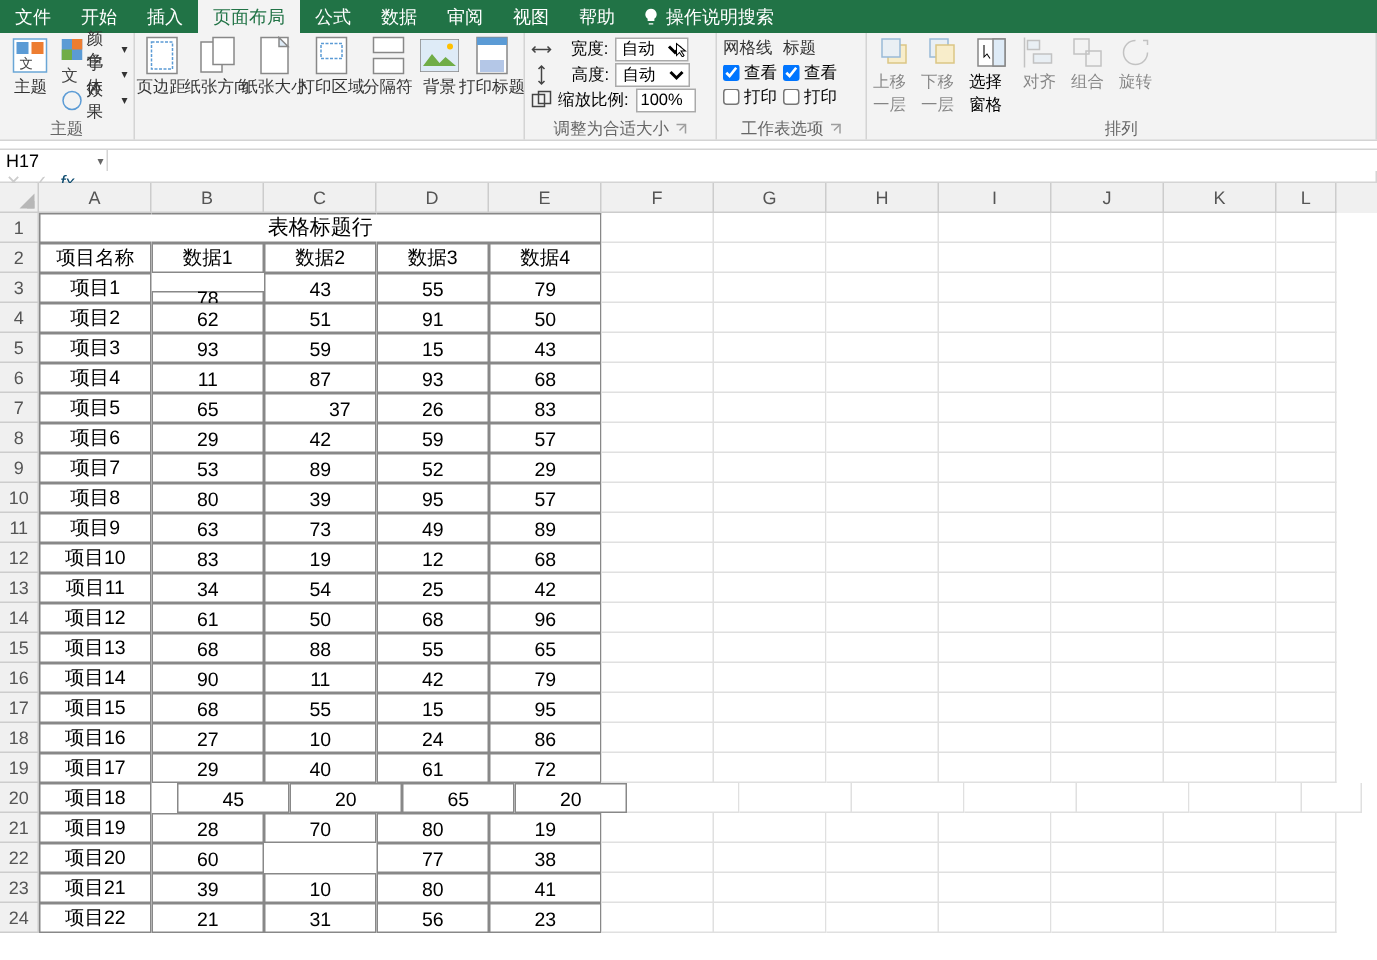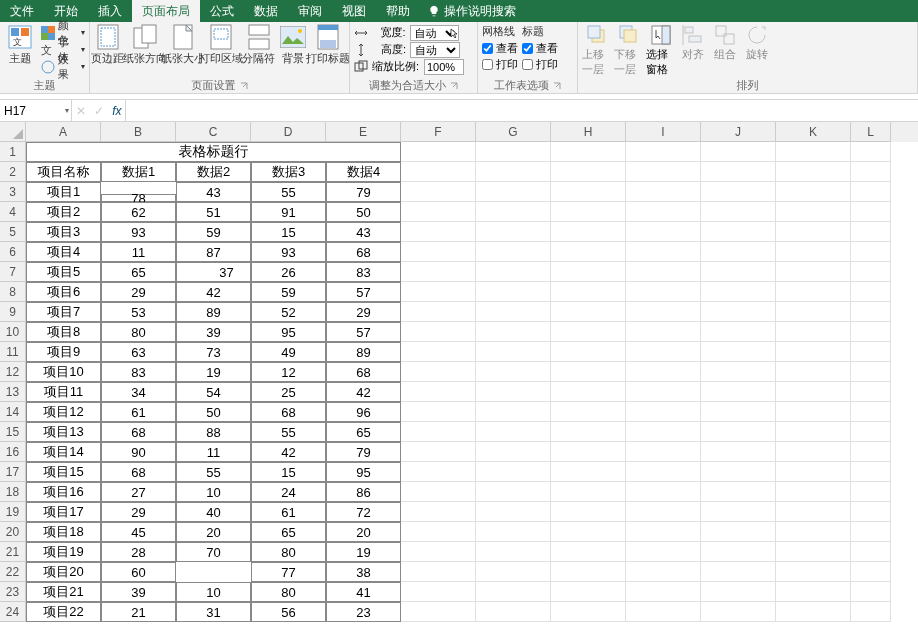--- a/index.html
+++ b/index.html
@@ -30,21 +30,21 @@
 .scale-group .spin { width:40px; display:inline-flex; align-items:center; padding:0 2px;}
 .check-col { display:flex; flex-direction:column; gap:1px; font-size:11px;}
 .check-col .hdr { color:#333; margin-bottom:1px;}
 .check-col label { display:flex; align-items:center; gap:3px;}
 .check-col input { width:11px; height:11px;}
 .arr-btn { width:30px; display:flex; flex-direction:column; align-items:center; font-size:11px; gap:1px; cursor:pointer;}
 .arr-btn .ic { width:22px; height:22px;}
 .dis { opacity:.45;}
 
 
-.formula-bar { height: 22px; border-bottom:1px solid #d4d4d4; display:flex; align-items:stretch;}
+.formula-bar { height: 22px; border-bottom:1px solid #d4d4d4; display:flex; align-items:stretch;flex-direction:column;}
 .name-box { width:72px; border-right:1px solid #d4d4d4; display:flex; align-items:center; padding:0 4px; font-size:12px; position:relative;}
 .name-box .dd { position:absolute; right:2px; font-size:8px; color:#666;}
 .fx-ctrls { display:flex; align-items:center; border-right:1px solid #d4d4d4; padding:0 4px; gap:8px; color:#bbb;}
 .fx-ctrls .fx { font-style:italic; color:#0c4a6e;}
 .fx-input { flex:1; padding:0 4px; display:flex; align-items:center;}
 
 
 .grid-wrap { position:relative; }
 .col-headers { display:flex; height:20px; background:#f0f0f0; }
 .corner { width:26px; border-right:1px solid #ccc; border-bottom:1px solid #ccc; background:#f0f0f0; position:relative;}
@@ -195,27 +195,20 @@
           <div class="ic">
             <svg width="24" height="26">
               <rect x="2" y="1" width="20" height="24" fill="#fff" stroke="#888"></rect>
               <rect x="2" y="1" width="20" height="5" fill="#5b9bd5"></rect>
               <rect x="4" y="16" width="16" height="8" fill="#b4c7e7"></rect>
             </svg>
           </div>
           <span>打印标题</span>
         </div>
     </div>
-    <div class="group-label">
-        <span>页面设置</span>
-        <svg class="arrow-sm" viewBox="0 0 8 8">
-          <path d="M1 1h6v6" fill="none" stroke="#666"></path>
-          <path d="M7 1L3 5" stroke="#666"></path>
-        </svg>
-      </div>
   </div>
 
   <div class="ribbon-group scale-group" style="width:128px">
     <div>
       <div class="srow">
           <svg width="14" height="14">
             <path d="M1 7h12M3 5l-2 2 2 2M11 5l2 2-2 2" stroke="#444" fill="none"></path>
           </svg>
           <span class="lbl">宽度:</span>
           <select><option>自动</option></select>
@@ -660,21 +653,21 @@
         <div class="cell cG"></div>
         <div class="cell cH"></div>
         <div class="cell cI"></div>
         <div class="cell cJ"></div>
         <div class="cell cK"></div>
         <div class="cell cL"></div>
       </div>
       <div class="grid-row">
         <div class="row-h">20</div>
         <div class="cell cA" style="border: 1px solid rgb(136, 136, 136); justify-content: center;">项目18</div>
-        <div class="cell cB" style="border: 1px solid rgb(136, 136, 136);">45</div>
+        <div class="cell cB" style="border: 1px solid rgb(136, 136, 136); margin-left: 17px;">45</div>
         <div class="cell cC" style="border: 1px solid rgb(136, 136, 136);">20</div>
         <div class="cell cD" style="border: 1px solid rgb(136, 136, 136);">65</div>
         <div class="cell cE" style="border: 1px solid rgb(136, 136, 136);">20</div>
         <div class="cell cF"></div>
         <div class="cell cG"></div>
         <div class="cell cH"></div>
         <div class="cell cI"></div>
         <div class="cell cJ"></div>
         <div class="cell cK"></div>
         <div class="cell cL"></div>

